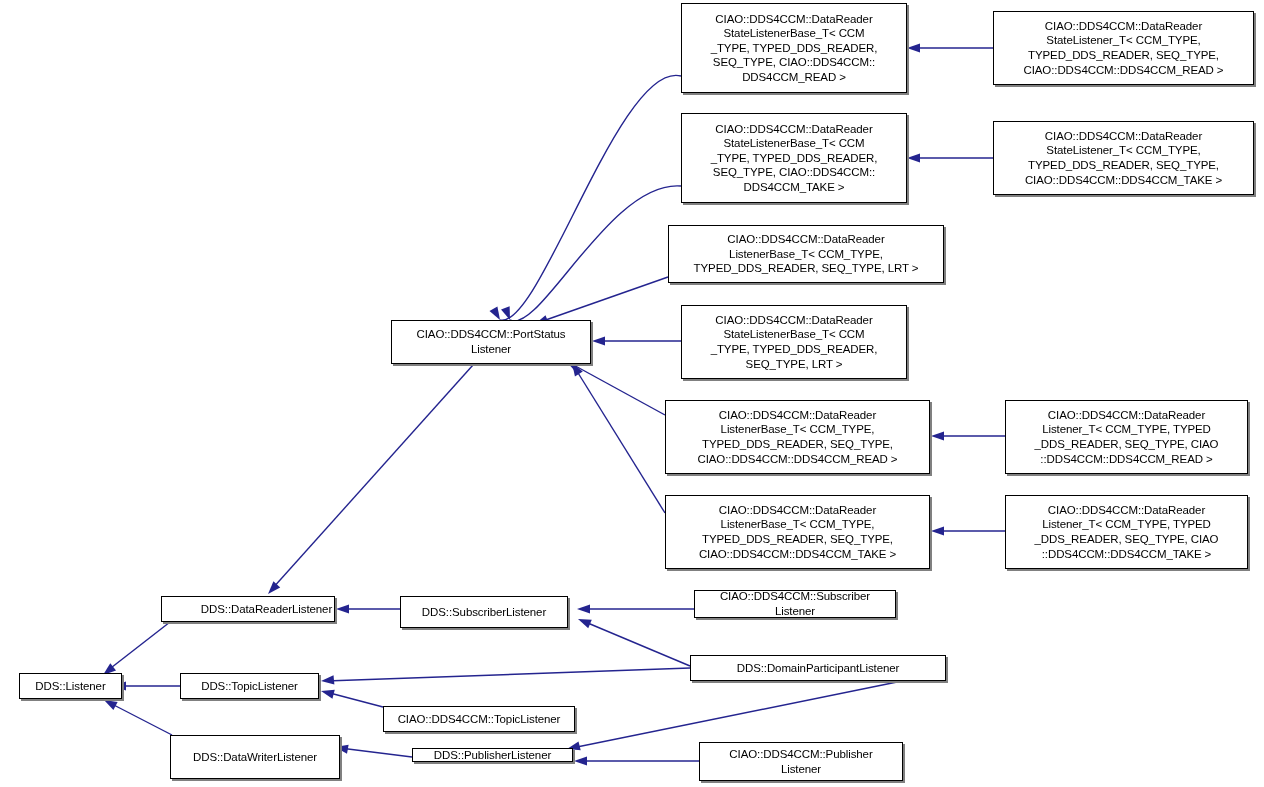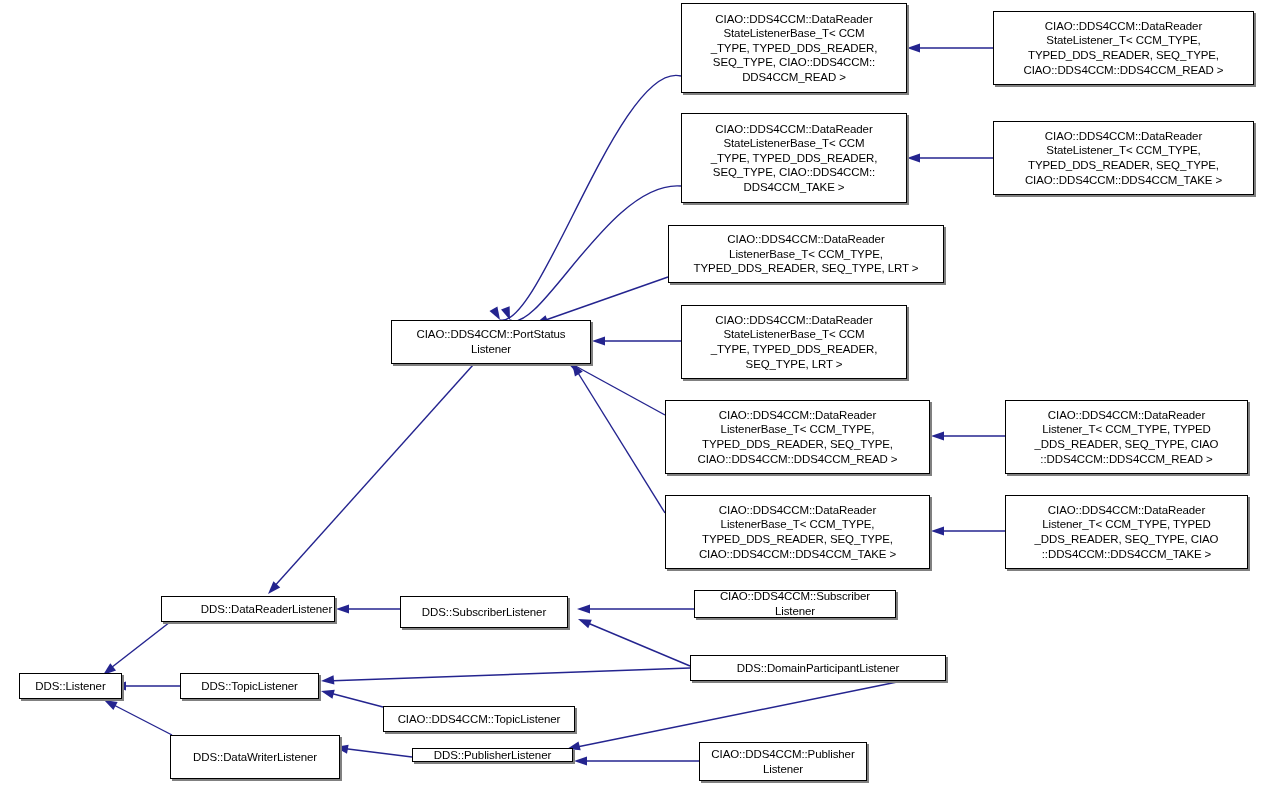--- a/index.html
+++ b/index.html
@@ -122,16 +122,16 @@
       <div class="node" style="left: 161px; top: 596px; width: 174px; height: 26px; padding-left: 37px;"><span>DDS::DataReaderListener</span></div>
       <div class="node" style="left: 400px; top: 596px; width: 168px; height: 32px;"><span>DDS::SubscriberListener</span></div>
       <div class="node" style="left: 694px; top: 590px; width: 202px; height: 28px;"><span>CIAO::DDS4CCM::Subscriber
 Listener</span></div>
       <div class="node" style="left: 19px; top: 673px; width: 103px; height: 26px; justify-content: center;"><span>DDS::Listener</span></div>
       <div class="node" style="left: 180px; top: 673px; width: 139px; height: 26px; justify-content: center;"><span>DDS::TopicListener</span></div>
       <div class="node" style="left: 690px; top: 655px; width: 256px; height: 26px;"><span>DDS::DomainParticipantListener</span></div>
       <div class="node" style="left: 383px; top: 698px; width: 192px; height: 26px; margin-top: 8px;"><span>CIAO::DDS4CCM::TopicListener</span></div>
       <div class="node" style="left: 170px; top: 735px; width: 170px; height: 44px;"><span>DDS::DataWriterListener</span></div>
       <div class="node" style="left: 412px; top: 748px; width: 161px; height: 14px;"><span>DDS::PublisherListener</span></div>
-      <div class="node" style="left: 699px; top: 742px; width: 168px; height: 39px;"><span>CIAO::DDS4CCM::Publisher
+      <div class="node" style="left: 699px; top: 742px; width: 204px; height: 39px;"><span>CIAO::DDS4CCM::Publisher
 Listener</span></div>
     </div>
 </div>
 
 </body></html>

